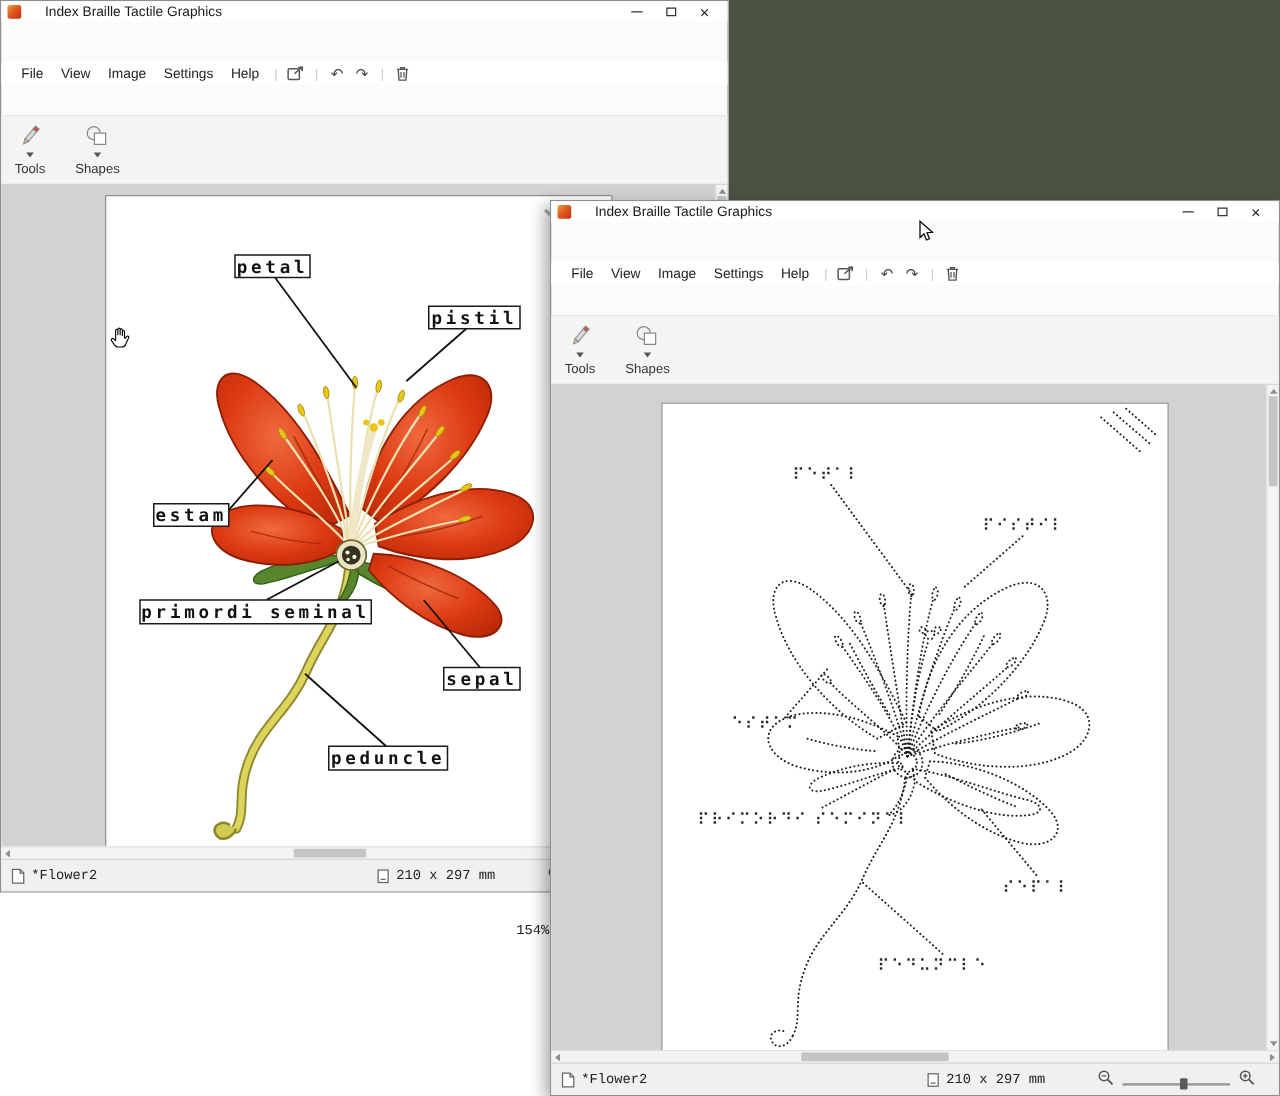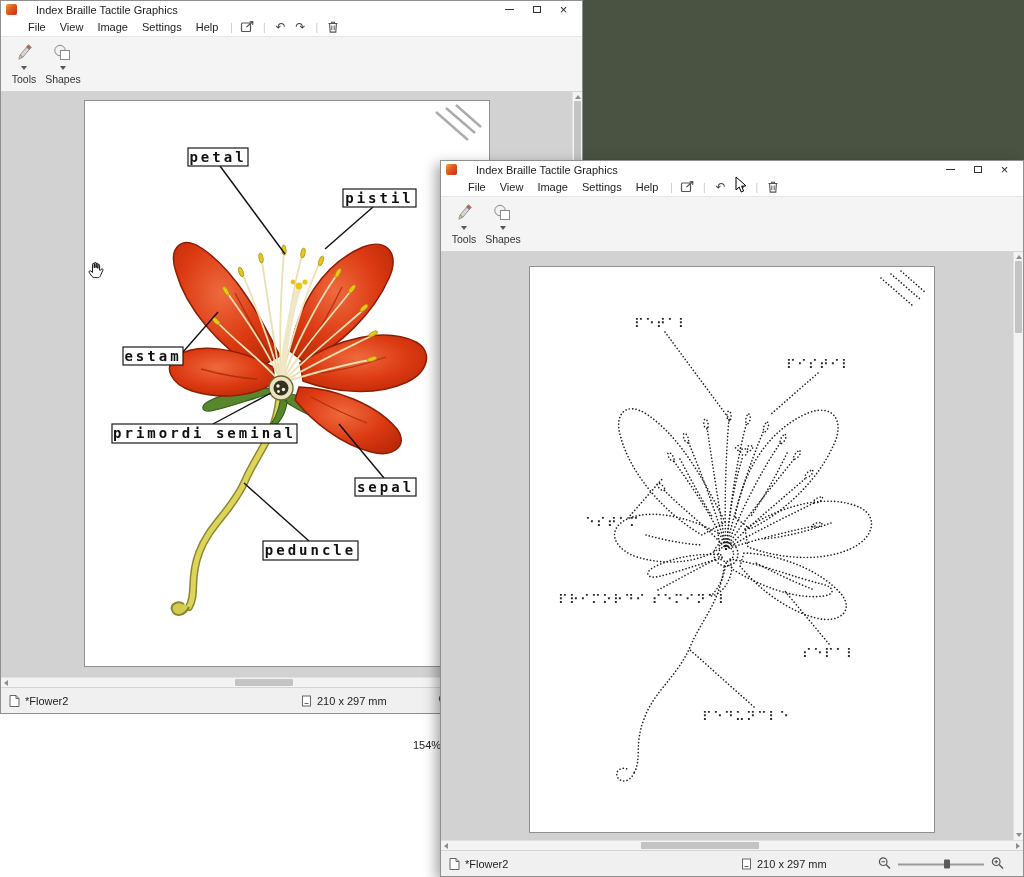--- a/index.html
+++ b/index.html
@@ -15,48 +15,48 @@
   .titlebar{flex:0 0 17px;display:flex;align-items:center;gap:19px;padding:0 5px;background:#ffffff;font-size:11px;}
   .title{color:#1a1a1a;white-space:nowrap;}
   .app-icon{width:11px;height:11px;border-radius:2px;flex:0 0 11px;
             background:linear-gradient(135deg,#f0a23c 0%,#e05a22 45%,#c92c12 100%);}
   .wcs{margin-left:auto;display:flex;}
   .wc{width:27px;height:16px;display:flex;align-items:center;justify-content:center;}
   .ic-min{width:9px;height:1px;background:#333;}
   .ic-max{width:8px;height:7px;border:1px solid #333;box-sizing:border-box;}
   .ic-close{font-size:13px;color:#222;line-height:1;}
 
-  .menubar{flex:0 0 18px;display:flex;align-items:center;background:#ffffff;font-size:11px;color:#222;padding-left:20px;}
+  .menubar{flex:0 0 18px;display:flex;align-items:center;background:#ffffff;font-size:11px;color:#222;padding-left:9px;margin-top:32px;}
   .mi{padding:0 7px;cursor:default;}
   .msep{color:#c9c9c9;padding:0 5px;font-size:10px;}
   .mico{width:20px;display:flex;justify-content:center;align-items:center;color:#444;font-size:12px;line-height:1;}
 
   .toolbar{flex:0 0 56px;background:#f4f4f4;border-top:1px solid #e6e6e6;border-bottom:1px solid #d6d6d6;
-           display:flex;align-items:flex-start;padding:3px 4px;gap:1px;box-sizing:border-box;}
+           display:flex;align-items:flex-start;padding:3px 4px;gap:16px;box-sizing:border-box;margin-top:24px;}
   .tool-btn{display:flex;flex-direction:column;align-items:center;font-size:10.5px;color:#333;width:38px;padding-top:2px;}
   .ticon{width:22px;height:22px;display:block;}
   .chev{width:0;height:0;border-left:3.5px solid transparent;border-right:3.5px solid transparent;border-top:4px solid #555;margin:2px 0 3px;}
 
   .canvas{flex:1 1 auto;position:relative;background:#d2d2d2;overflow:hidden;}
   .page{position:absolute;background:#ffffff;border:1px solid #909090;}
   .win1 .page{left:83px;top:8px;width:404px;height:565px;font-weight:bold;}
   .win2 .page{left:88px;top:14px;width:404px;height:565px;}
 
   .vscroll{position:absolute;top:0;right:0;bottom:0;width:10px;background:#f3f3f3;border-left:1px solid #e1e1e1;box-sizing:border-box;}
   .vthumb{position:absolute;left:1px;width:7px;background:#c4c4c4;border-radius:1px;}
   .hscroll{flex:0 0 10px;background:#f3f3f3;border-top:1px solid #e1e1e1;position:relative;box-sizing:border-box;}
   .hthumb{position:absolute;top:1px;height:7px;background:#c4c4c4;border-radius:1px;}
   .sarrow{position:absolute;width:0;height:0;}
   .sa-up{left:2px;top:3px;border-left:3px solid transparent;border-right:3px solid transparent;border-bottom:4px solid #8e8e8e;}
   .sa-down{left:2px;bottom:3px;border-left:3px solid transparent;border-right:3px solid transparent;border-top:4px solid #8e8e8e;}
   .sa-left{left:3px;top:2px;border-top:3px solid transparent;border-bottom:3px solid transparent;border-right:4px solid #8e8e8e;}
   .sa-right{right:3px;top:2px;border-top:3px solid transparent;border-bottom:3px solid transparent;border-left:4px solid #8e8e8e;}
 
   .statusbar{flex:0 0 25px;background:#f0f0f0;border-top:1px solid #d4d4d4;position:relative;font-size:11px;color:#222;}
-  .sb{position:absolute;top:50%;transform:translateY(-50%);display:flex;align-items:center;gap:5px;white-space:nowrap;}
+  .sb{position:absolute;top:50%;transform:translateY(-50%);display:flex;align-items:flex-end;gap:5px;white-space:nowrap;font-family:Liberation Mono, monospace;}
   .sb-file{left:8px;}
   .sb-size{left:300px;}
   .sb-zoom{left:412px;margin-top:44px;}
   .sb-zoomctl{left:437px;gap:7px;}
   .slider{width:86px;height:11px;position:relative;display:inline-block;}
   .slider::before{content:"";position:absolute;left:0;right:0;top:5px;height:2px;background:#9a9a9a;}
   .sl-thumb{position:absolute;left:46px;top:1px;width:6px;height:9px;background:#5a5a5a;border-radius:1px;}
 
   .cursor{position:absolute;z-index:20;pointer-events:none;}
 

